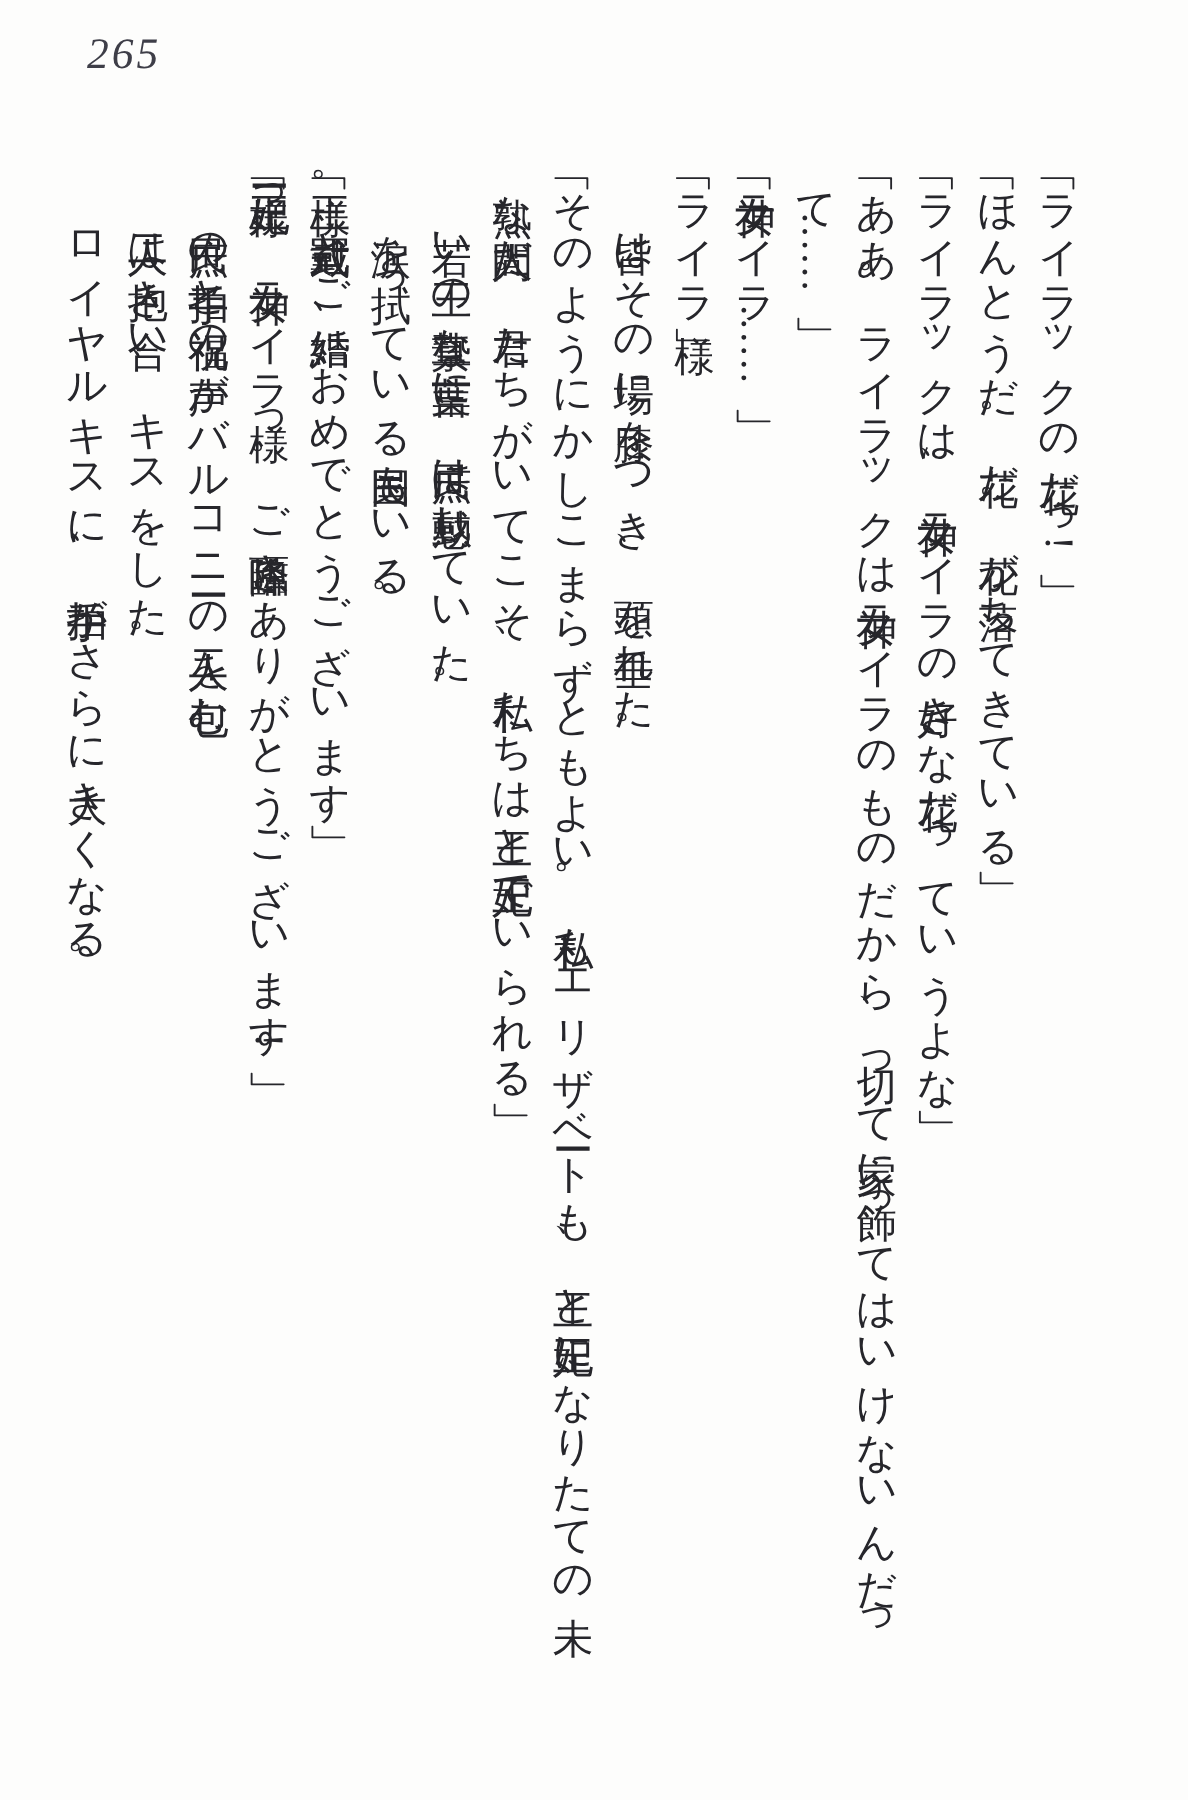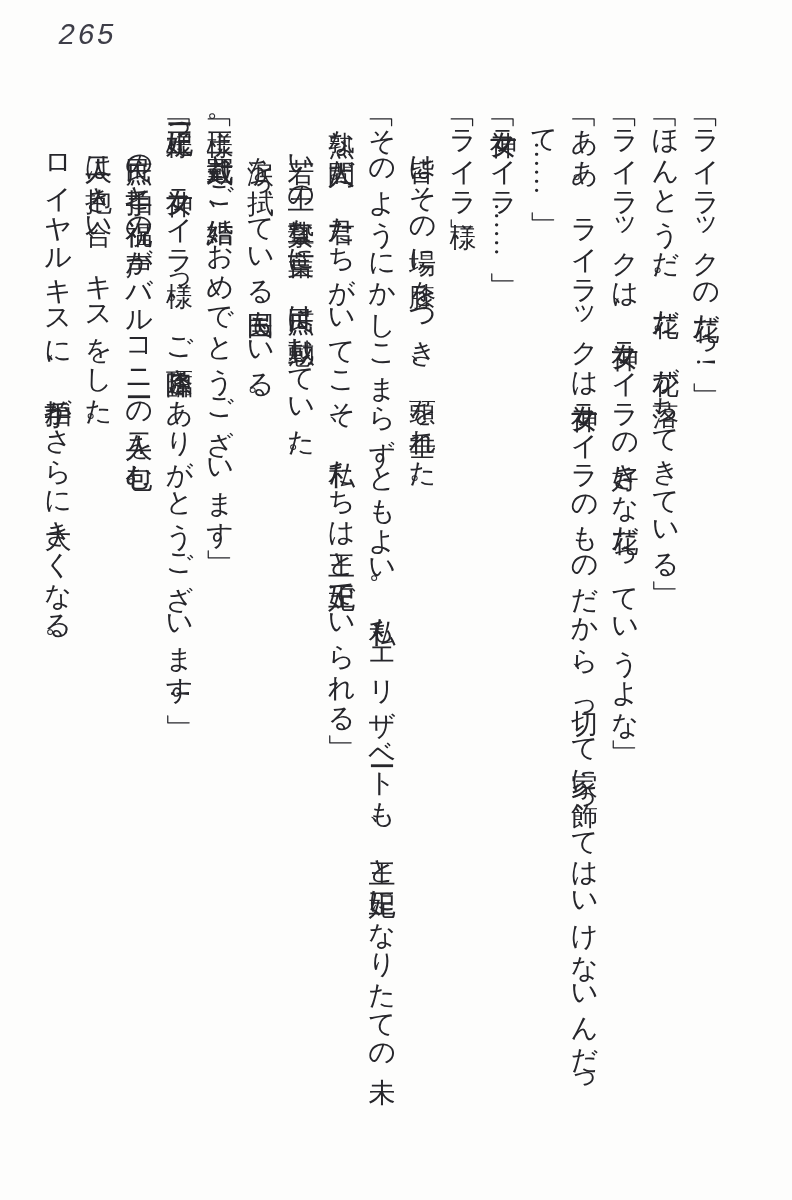--- a/index.html
+++ b/index.html
@@ -12,21 +12,21 @@
     width: 792px;
     height: 1200px;
     background: #fdfdfc;
     overflow: hidden;
     font-family: "Liberation Serif", "DejaVu Serif", serif;
   }
   .page-number {
     position: absolute;
     top: 20px;
     left: 58px;
-    font-family: Liberation Mono, monospace;
+    font-family: Liberation Serif, serif;
     font-style: italic;
     font-size: 29px;
     letter-spacing: 2px;
     color: #3e3e48;
   }
   .text-block {
     position: absolute;
     top: 110px;
     right: 66px;
     height: 1032px;

